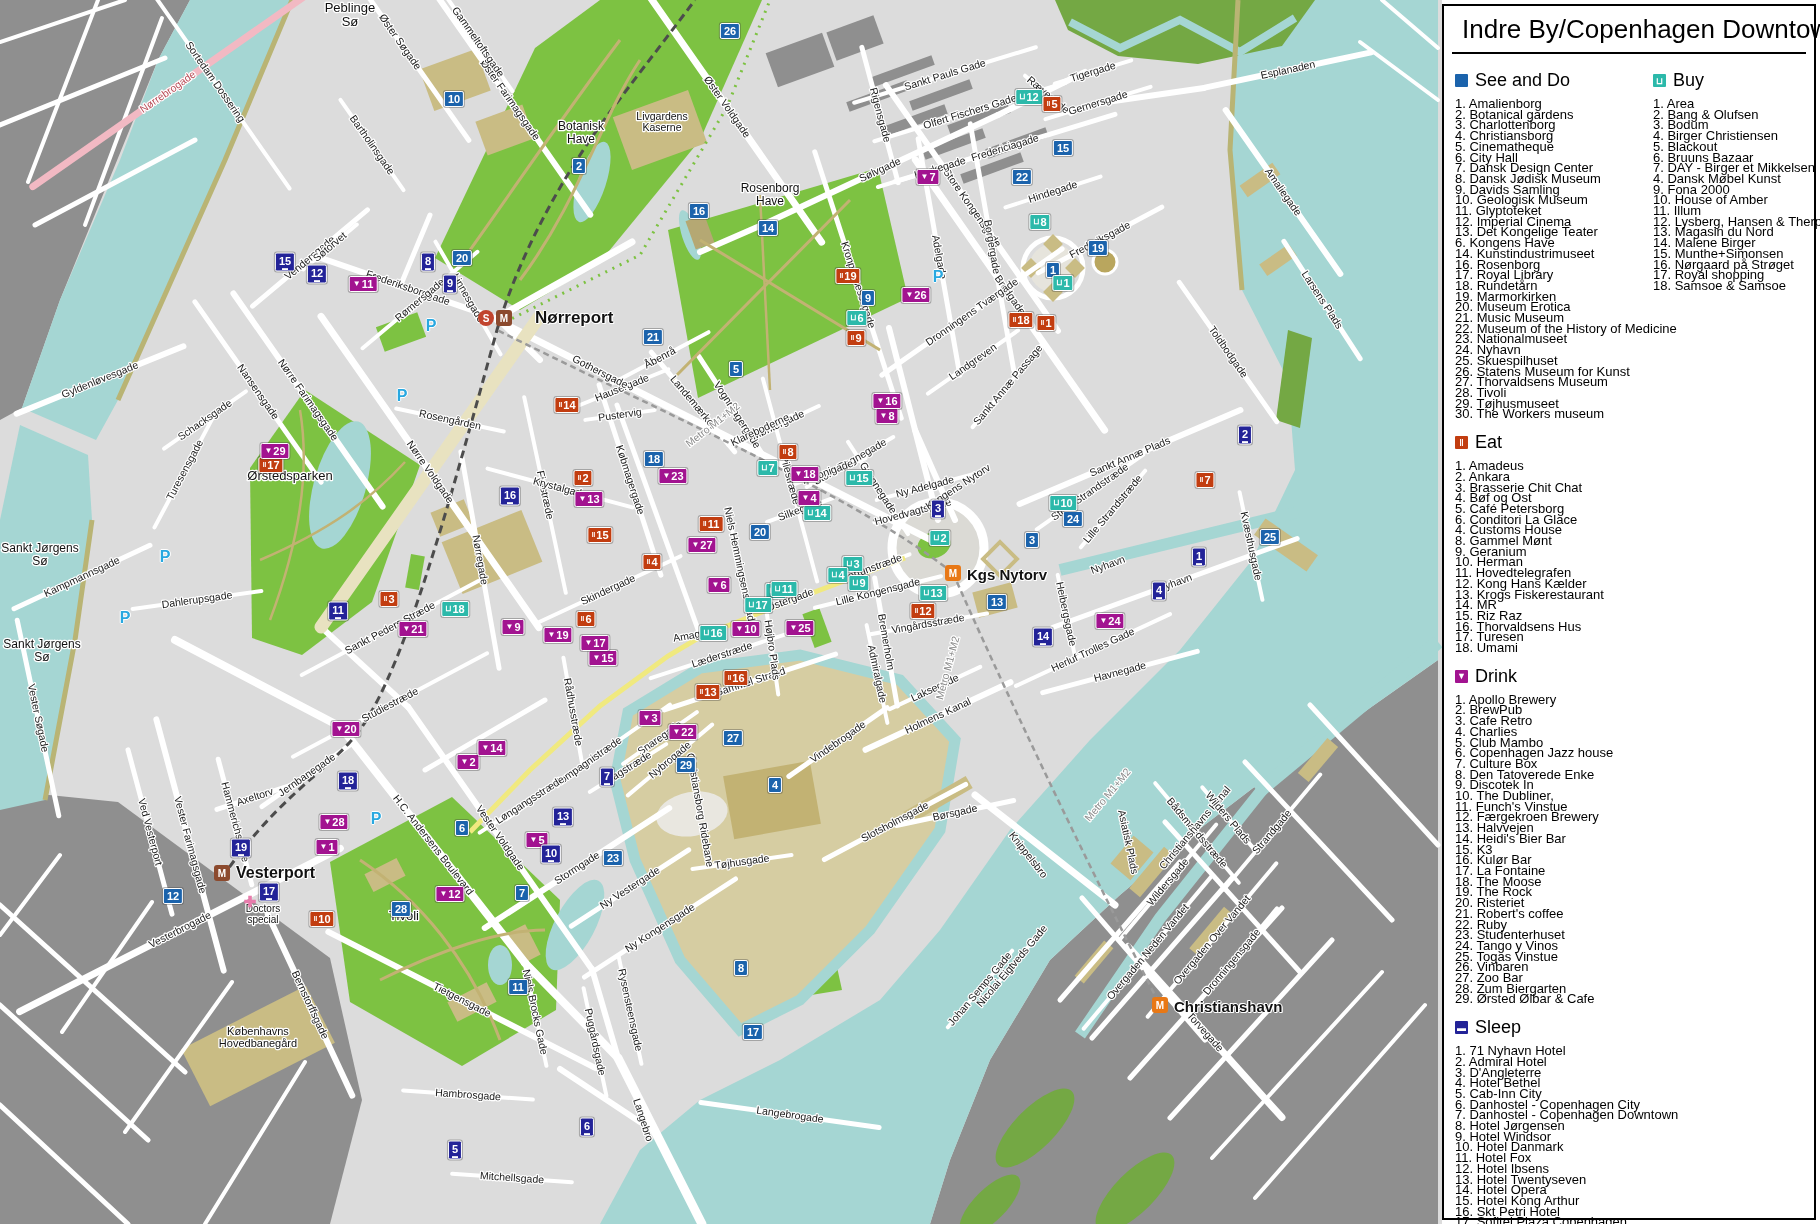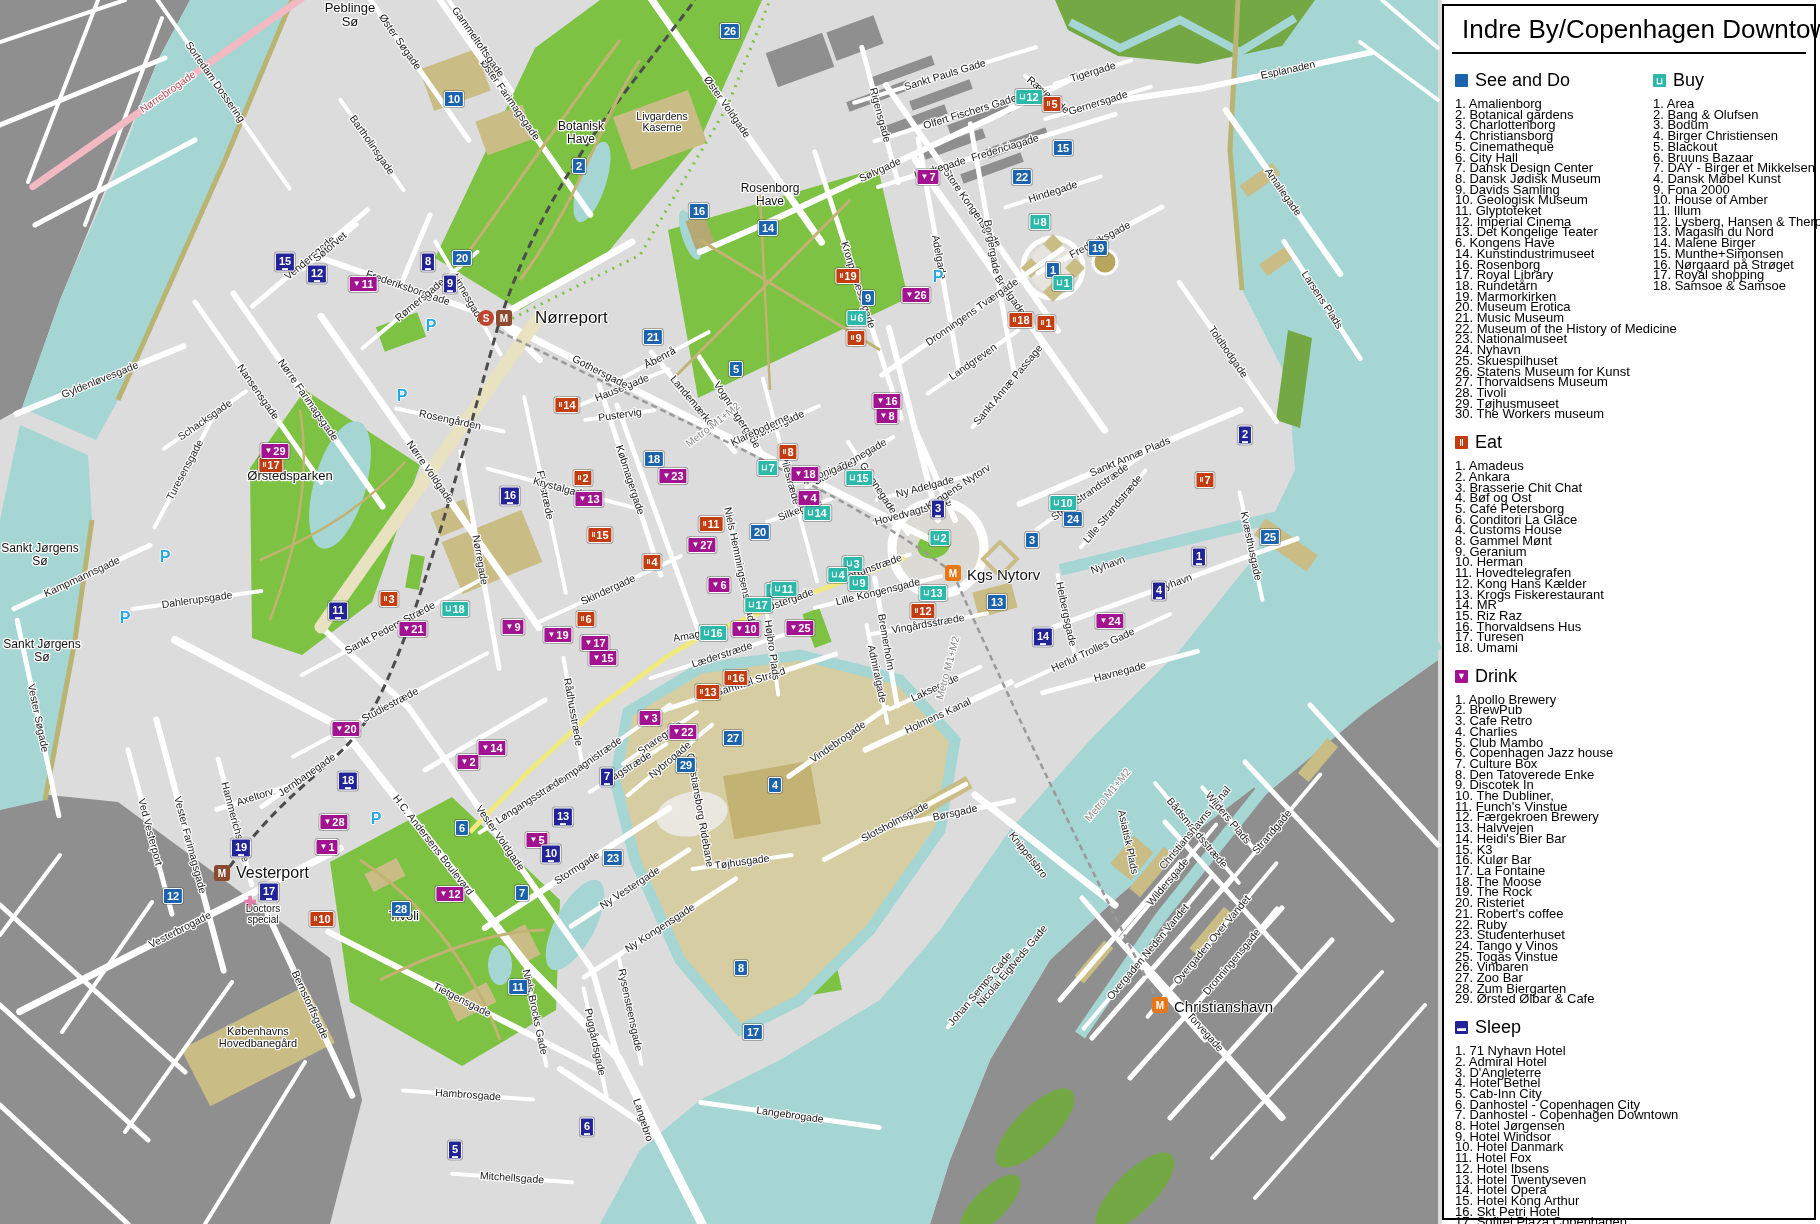--- a/index.html
+++ b/index.html
@@ -14,21 +14,21 @@
           border-radius:2px;box-shadow:0 0 0 1px rgba(60,60,60,.35);pointer-events:auto;white-space:nowrap;}
   .marker .g{font-size:8px;line-height:8px;}
   .m-see{background:#1b63ac;} .m-buy{background:#2cb9aa;} .m-eat{background:#c23d10;}
   .m-drink{background:#a21390;} .m-sleep{background:#232398;flex-direction:column;gap:0;padding:1px 3px 0;}
   .m-sleep .bed{font-size:6px;line-height:5px;margin-top:-1px;}
   .station{position:absolute;transform:translate(-50%,-50%);display:flex;gap:2px;align-items:center;pointer-events:auto;}
   .ic{width:16px;height:16px;display:flex;align-items:center;justify-content:center;color:#fff;font-weight:bold;font-size:10px;}
   .ic-s{border-radius:50%;background:#c1442e;}
   .ic-m-brown{border-radius:3px;background:#8c4a2e;}
   .ic-m-orange{border-radius:3px;background:#e87816;}
-  .stlabel{position:absolute;transform:translate(0,-50%);font-weight:normal;color:#111;white-space:nowrap;
+  .stlabel{position:absolute;transform:translate(0,-50%);font-weight:bold;color:#111;white-space:nowrap;
            text-shadow:1px 0 0 #fff,-1px 0 0 #fff,0 1px 0 #fff,0 -1px 0 #fff,1px 1px 0 #fff,-1px -1px 0 #fff;}
   .park-p{position:absolute;transform:translate(-50%,-50%);color:#29a8e0;font-weight:bold;font-size:16px;
           text-shadow:1px 0 0 #fff,-1px 0 0 #fff,0 1px 0 #fff,0 -1px 0 #fff;}
   .sym{position:absolute;transform:translate(-50%,-50%);font-weight:bold;font-size:15px;}
   
   #panel{position:absolute;left:1442px;top:4px;width:370px;height:1212px;background:#fff;border:2px solid #000;}
   #panel-title{font-size:26px;color:#000;padding:8px 6px 7px 10px;border-bottom:2px solid #000;margin:0 8px;white-space:nowrap;}
   #cols{position:absolute;left:0;top:52px;right:0;bottom:0;display:flex;}
   #col-left{width:196px;padding-left:11px;}
   #col-right{flex:1;padding-left:2px;}

